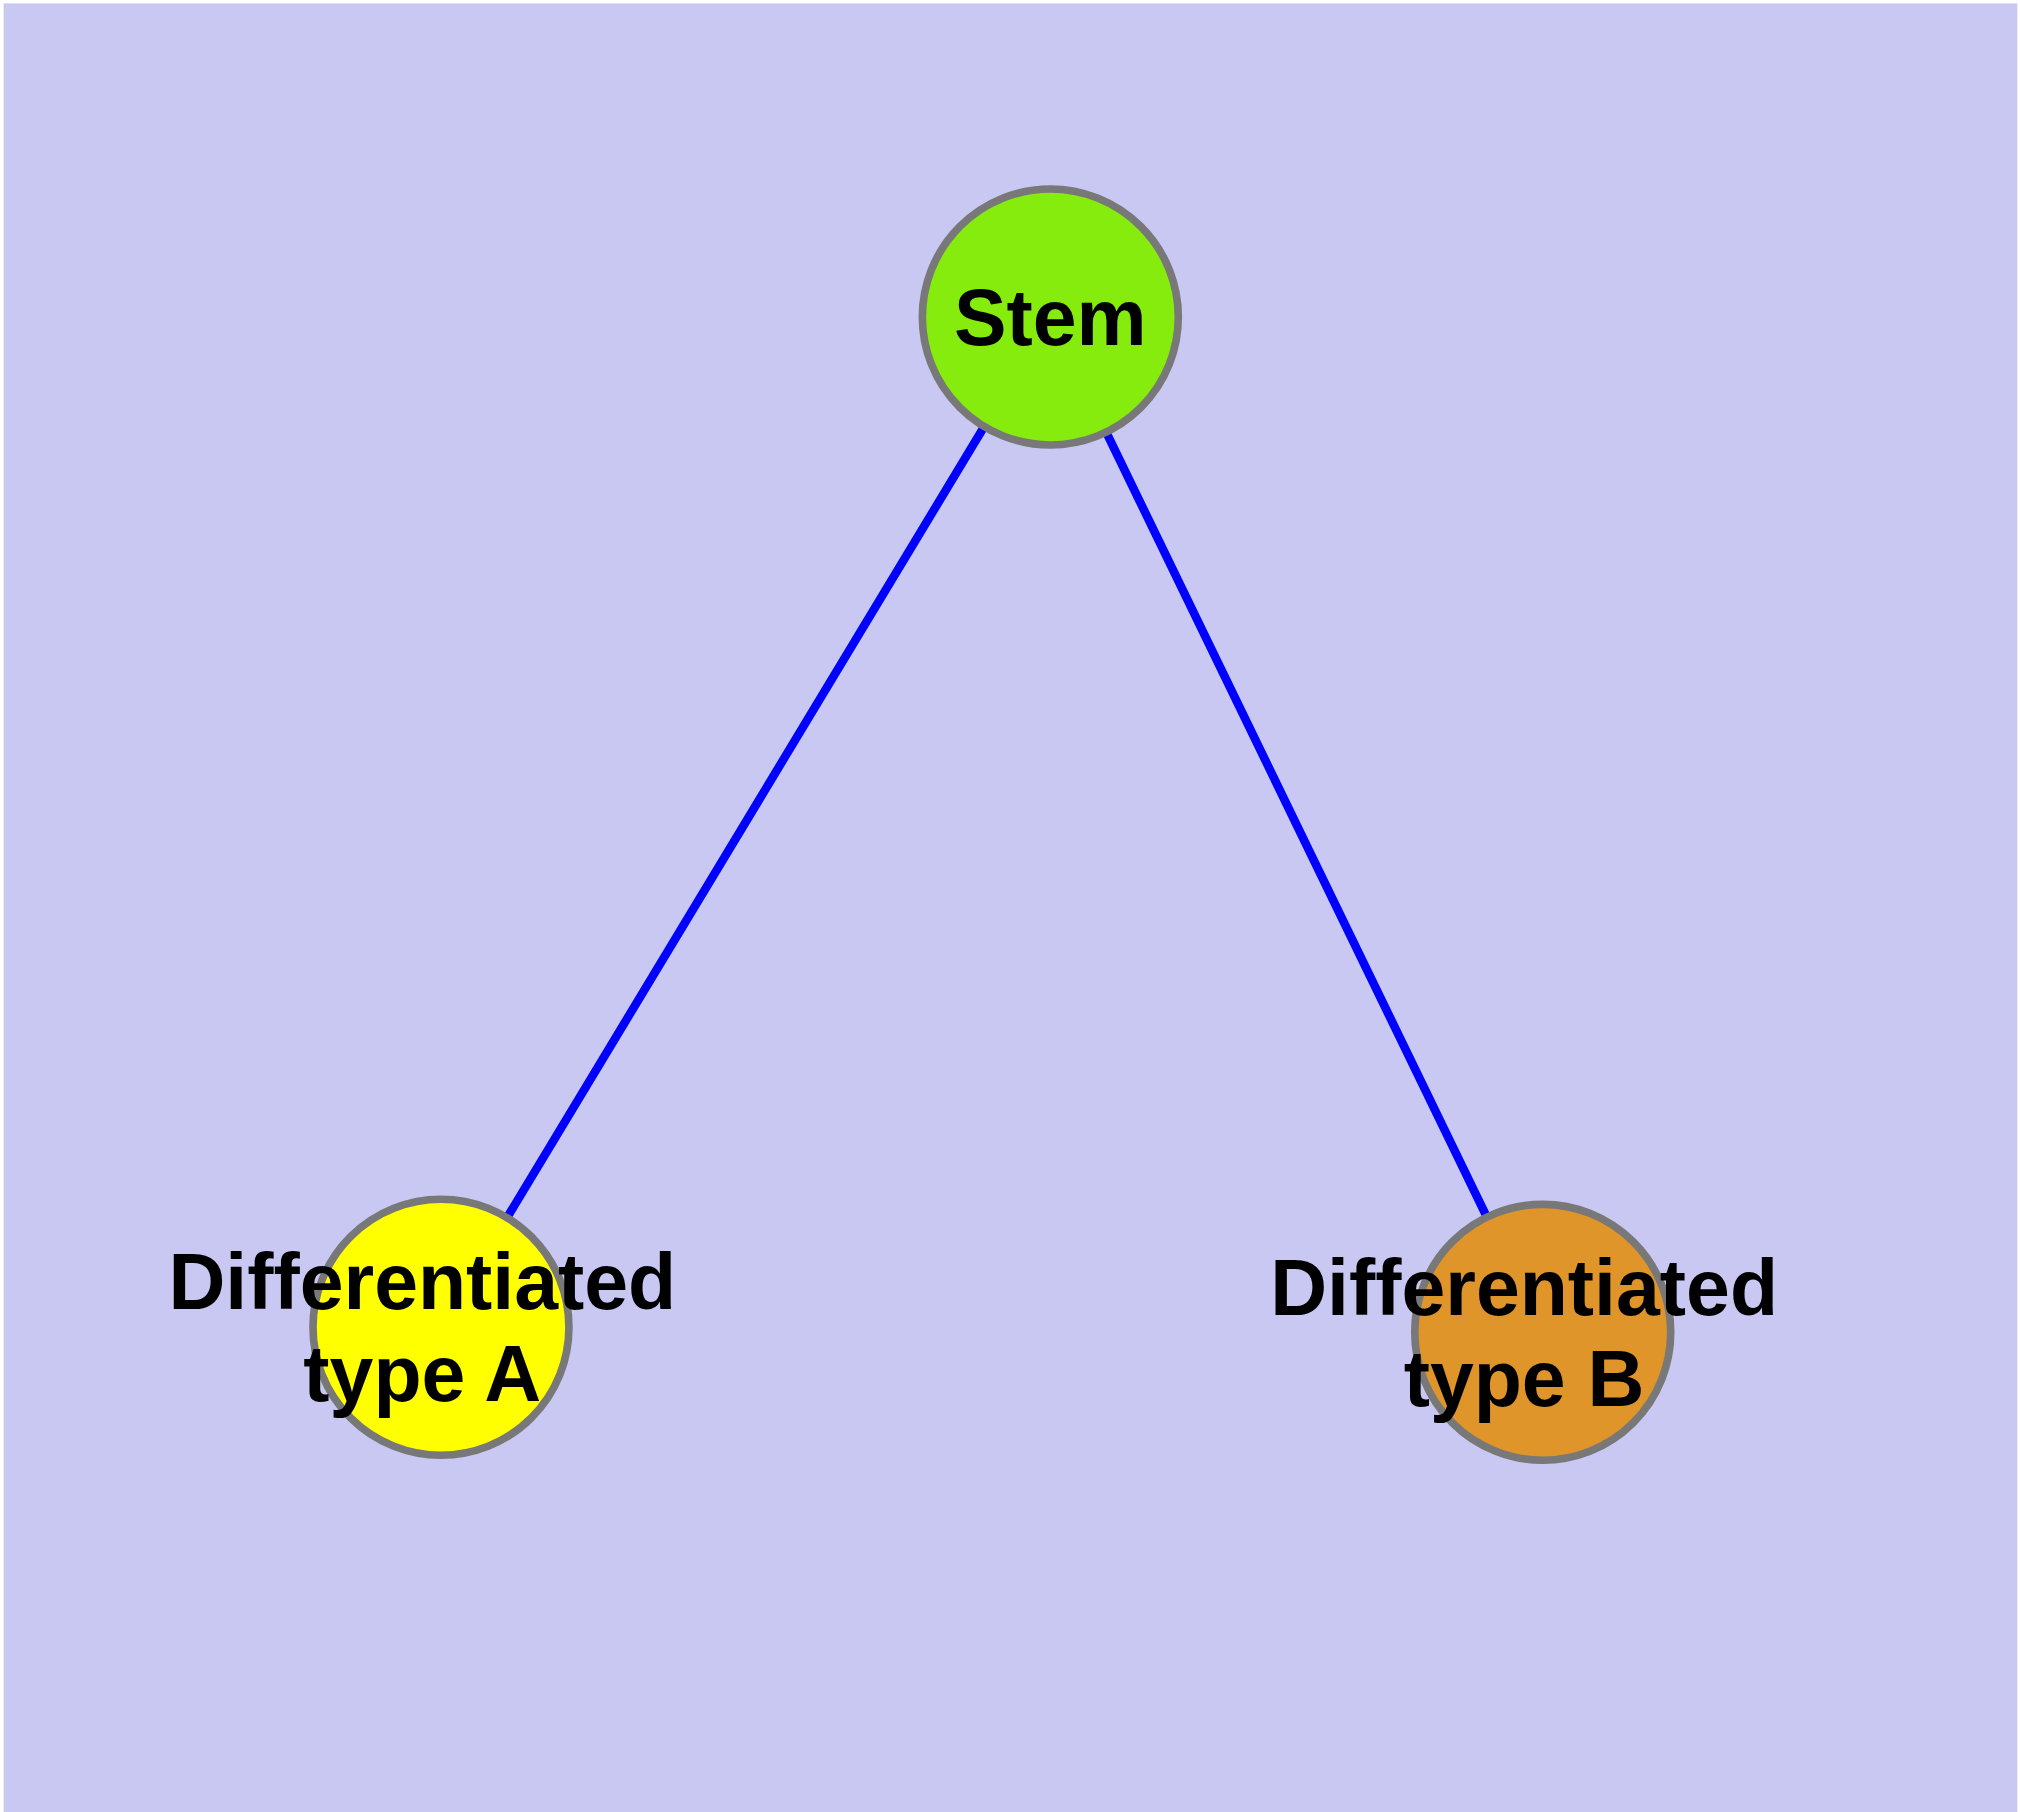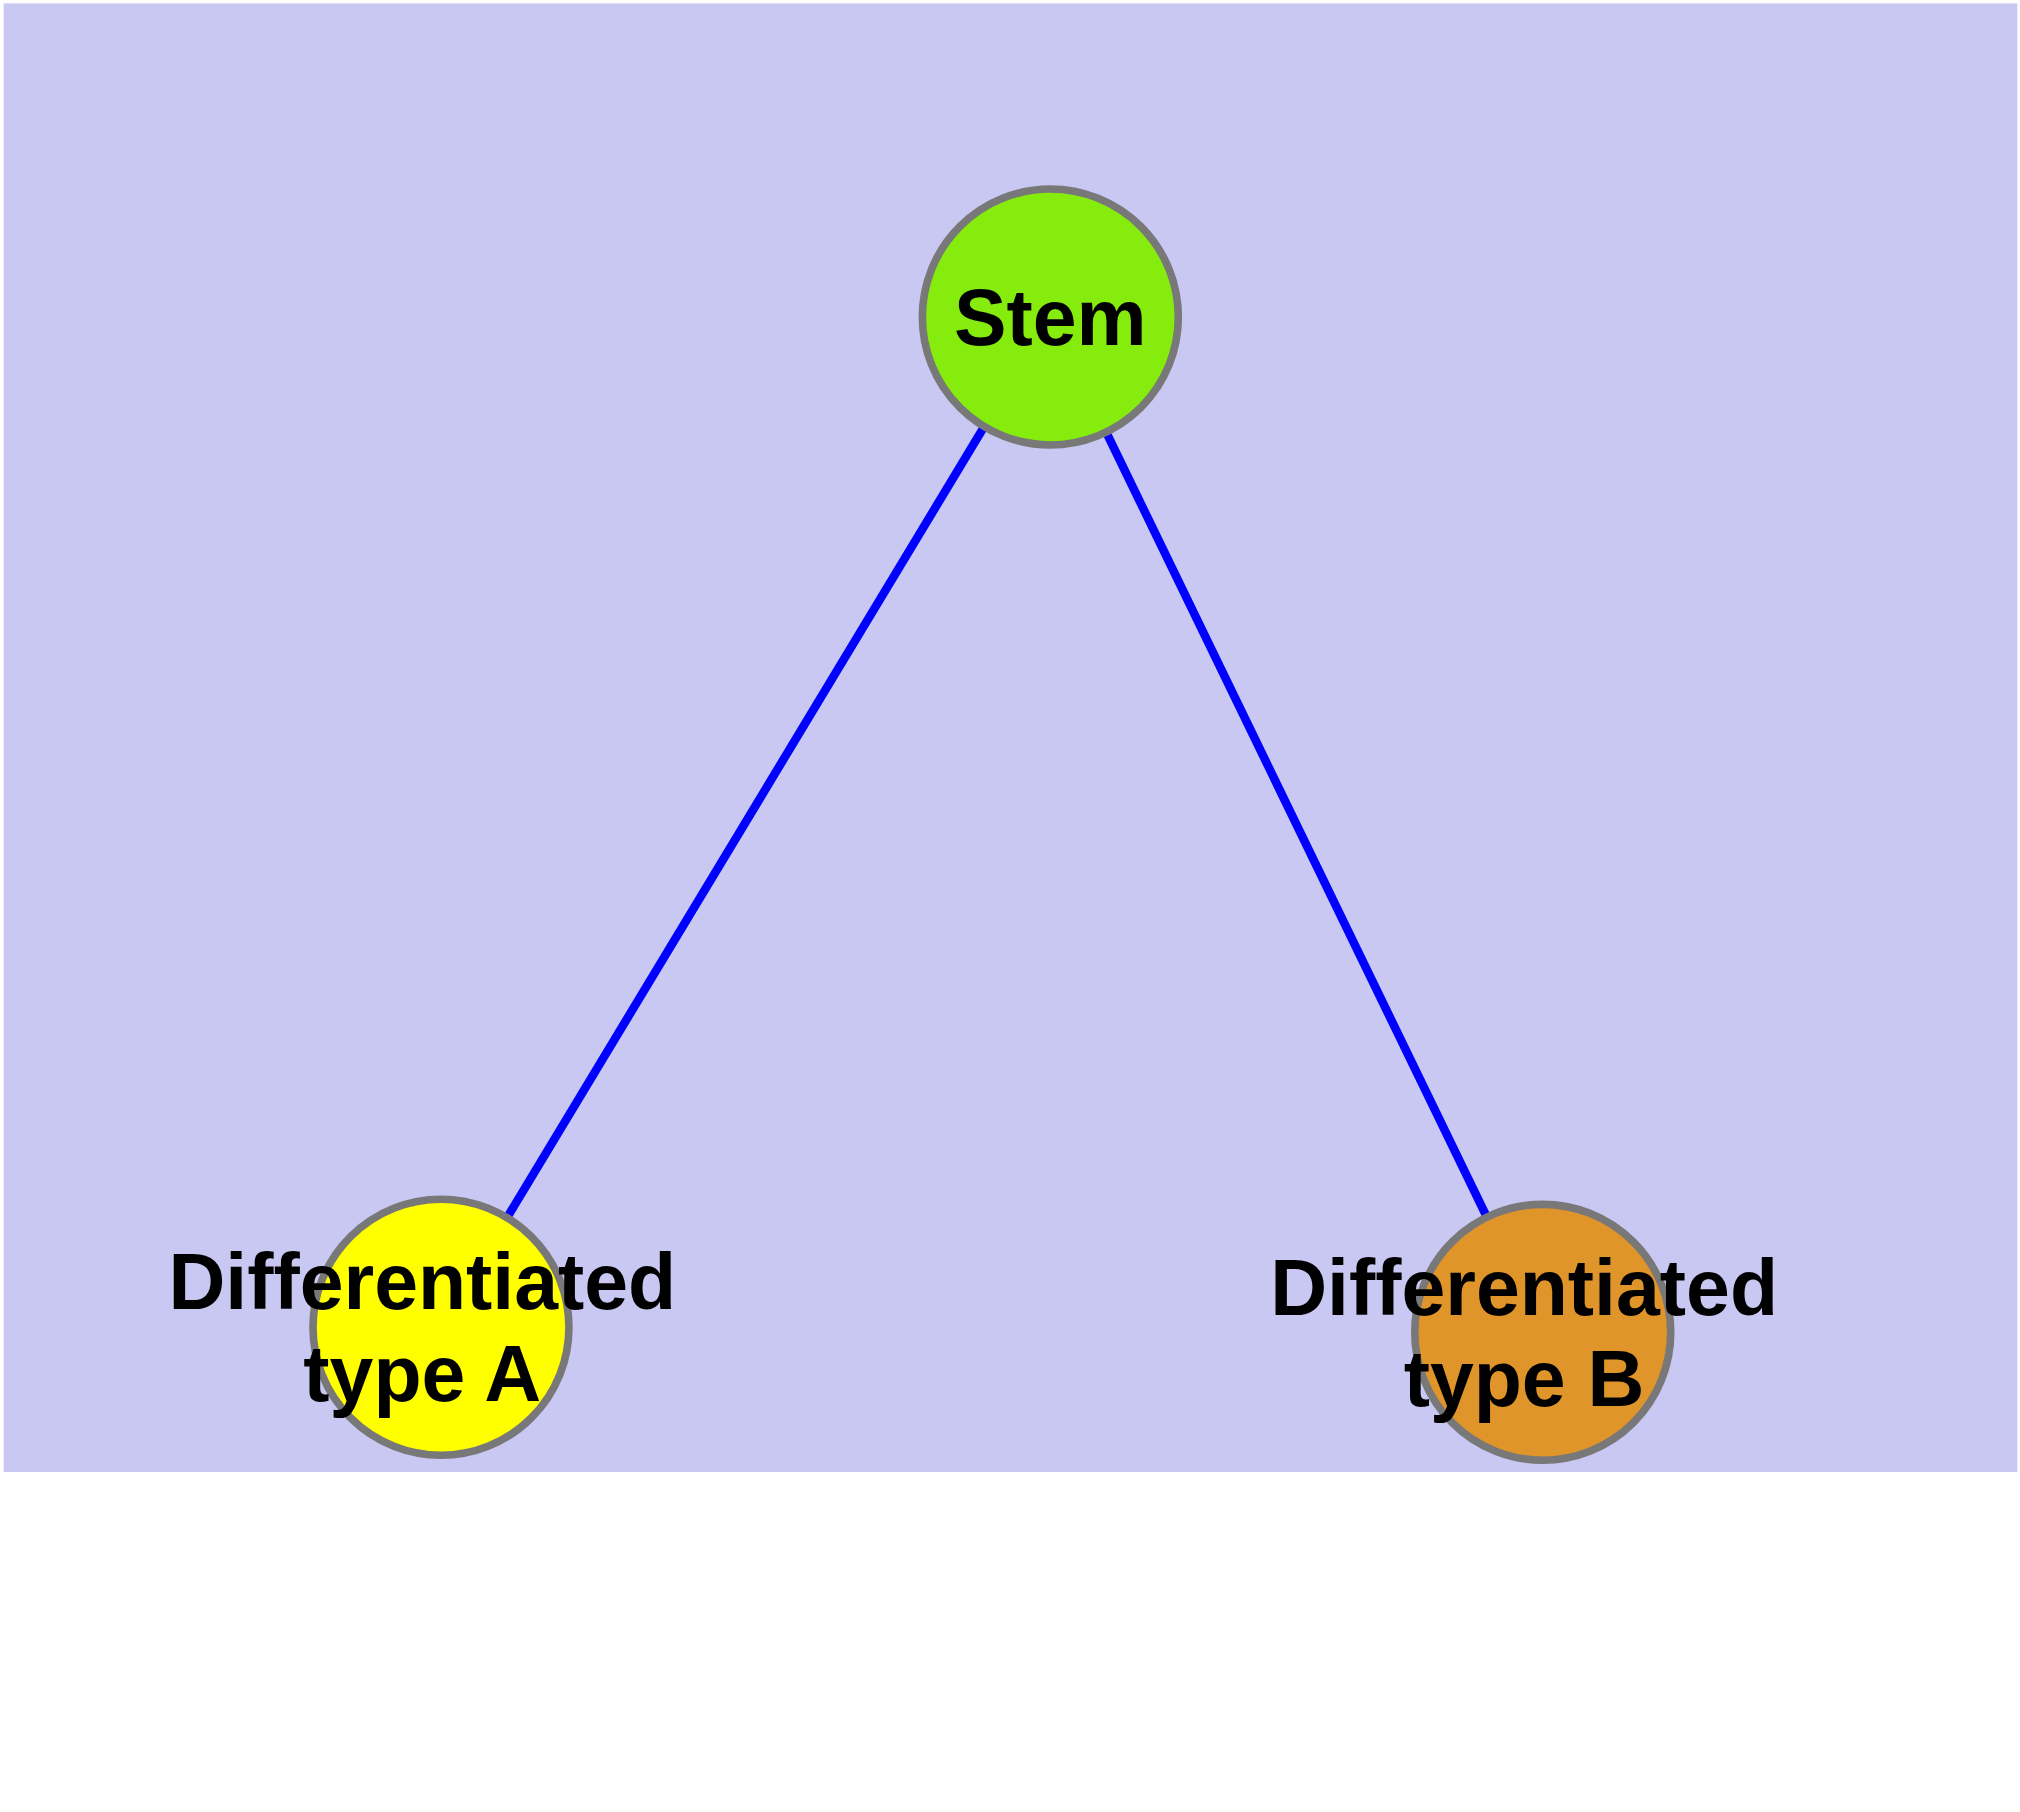--- a/index.html
+++ b/index.html
@@ -4,21 +4,21 @@
 <style>
   html, body {
     margin: 0;
     padding: 0;
     background: #ffffff;
     font-family: "Liberation Sans", "DejaVu Sans", sans-serif;
   }
   .diagram-wrap {
     position: relative;
     width: 2021px;
-    height: 1472px;
+    height: 1812px;
     background: #ffffff;
     overflow: hidden;
   }
   svg.graph {
     position: absolute;
     left: 0;
     top: 0;
     display: block;
   }
   .node-label {

